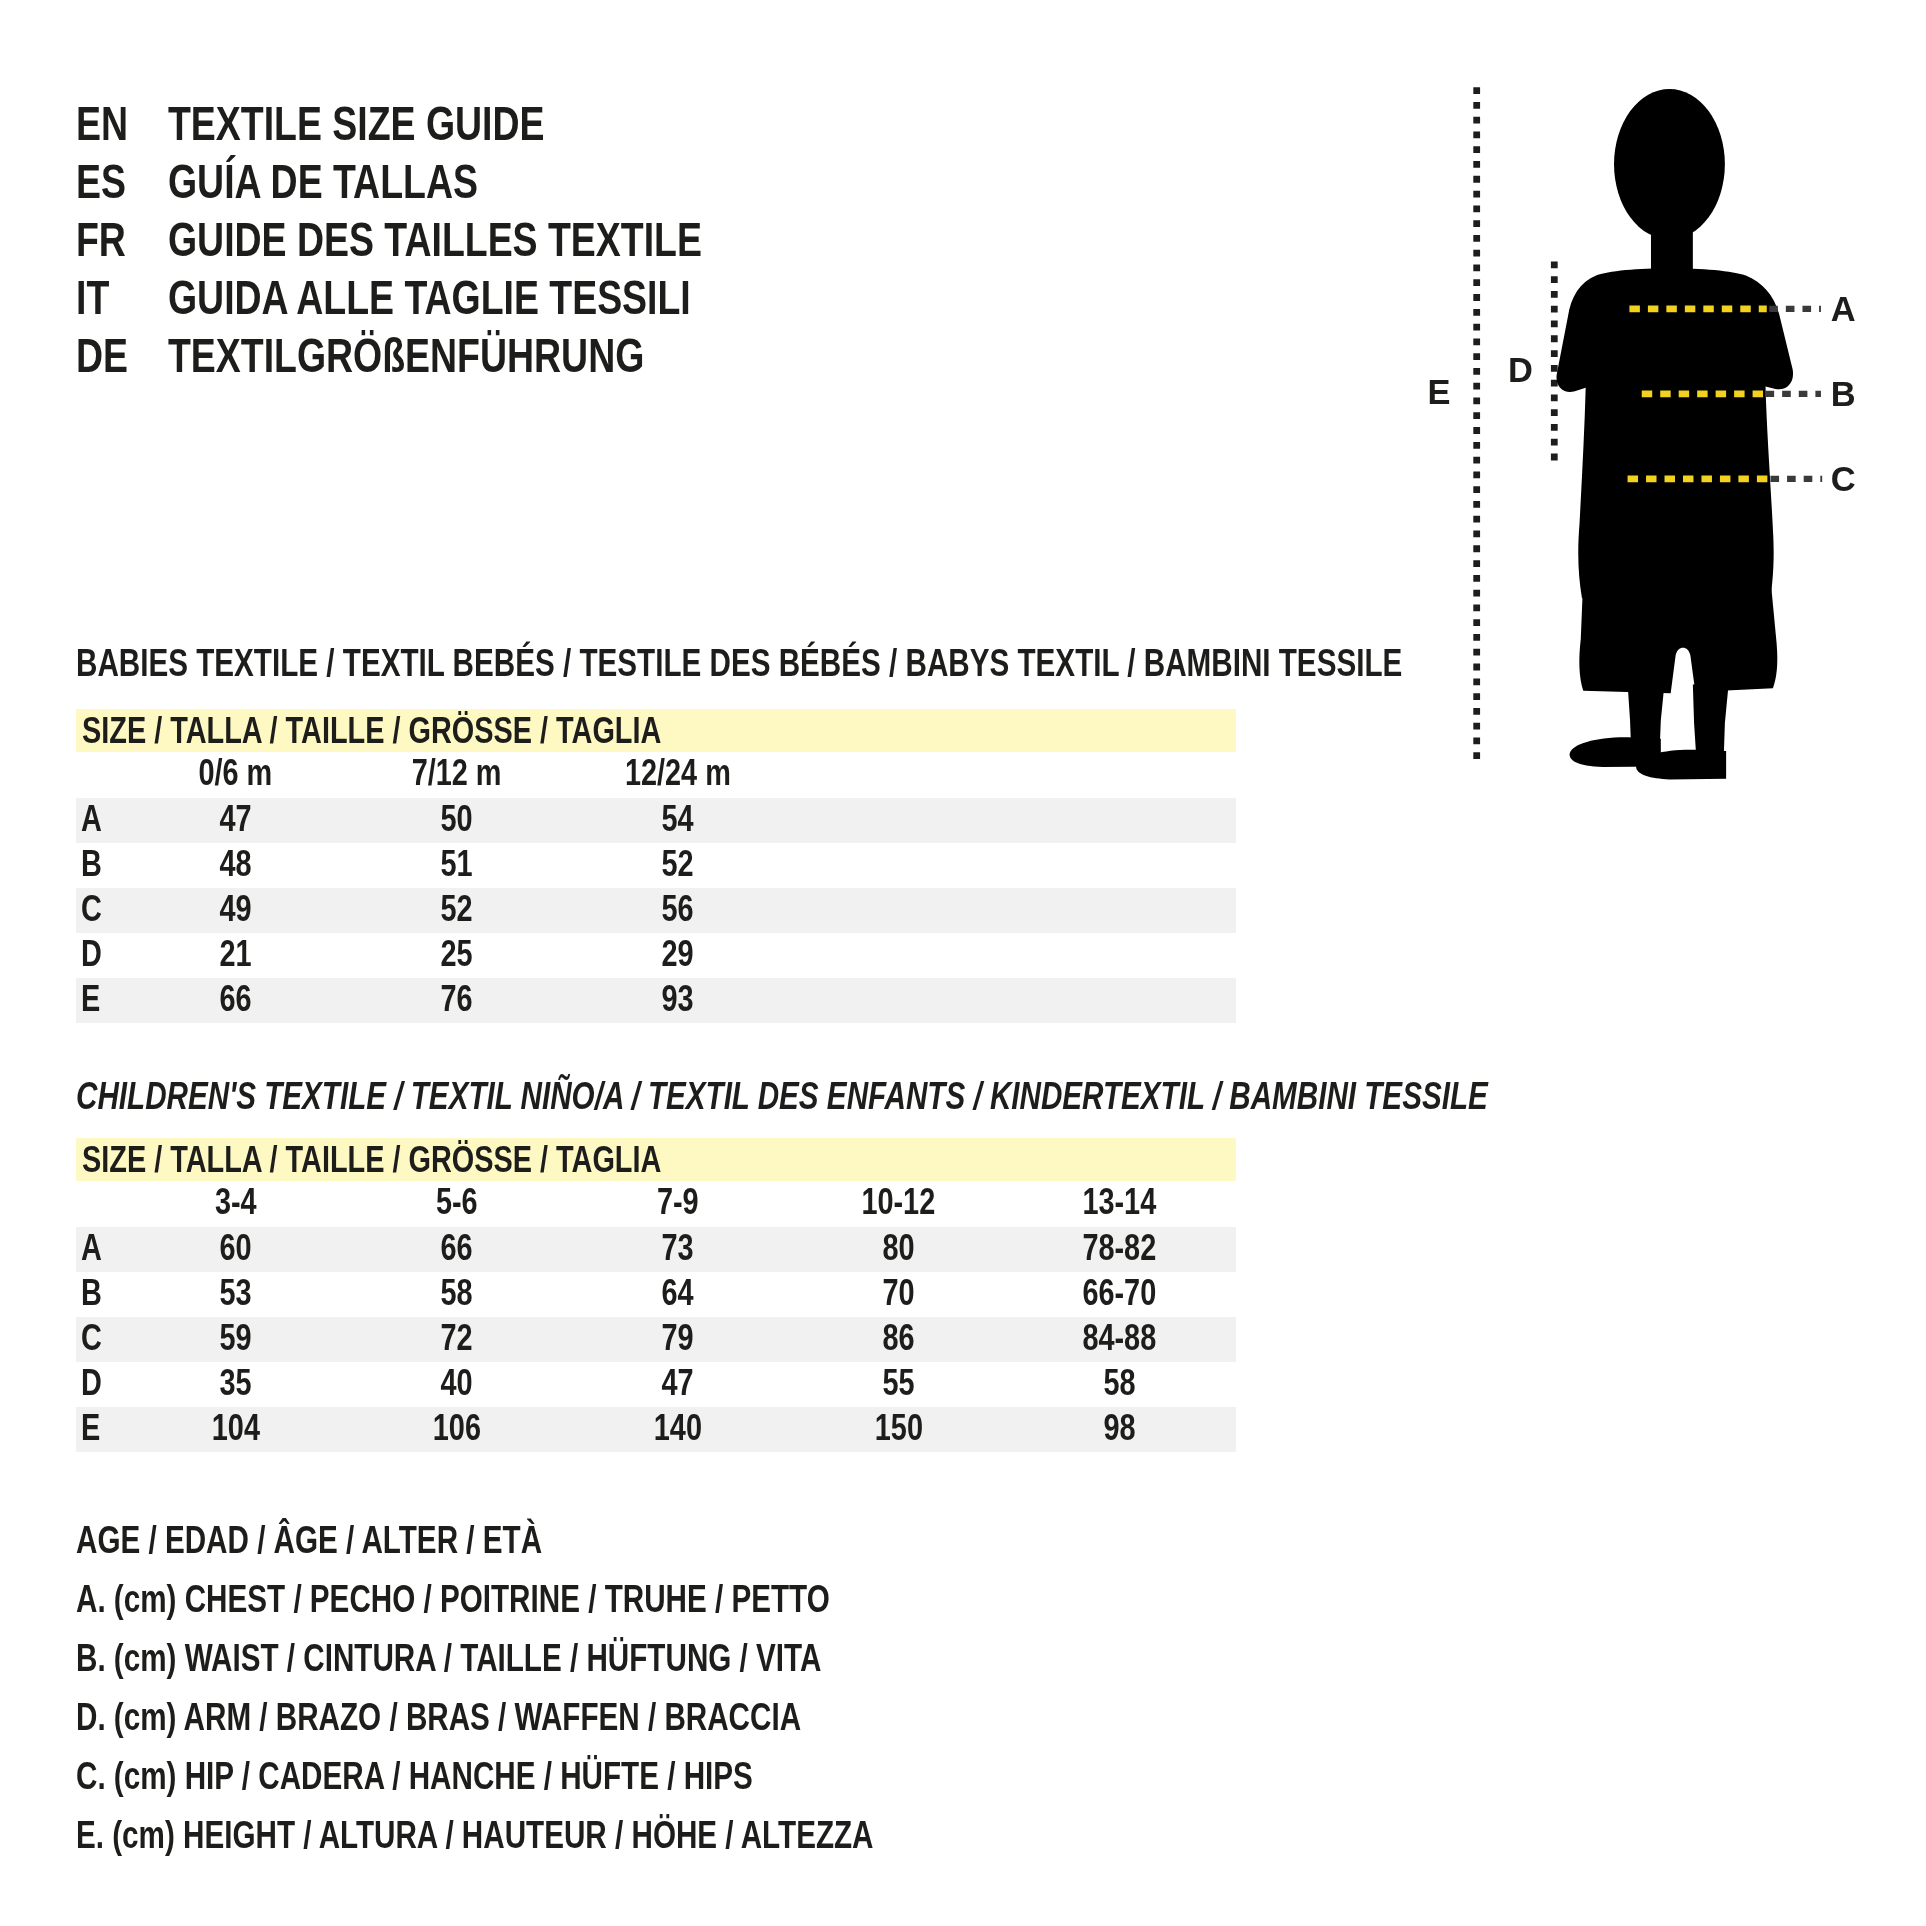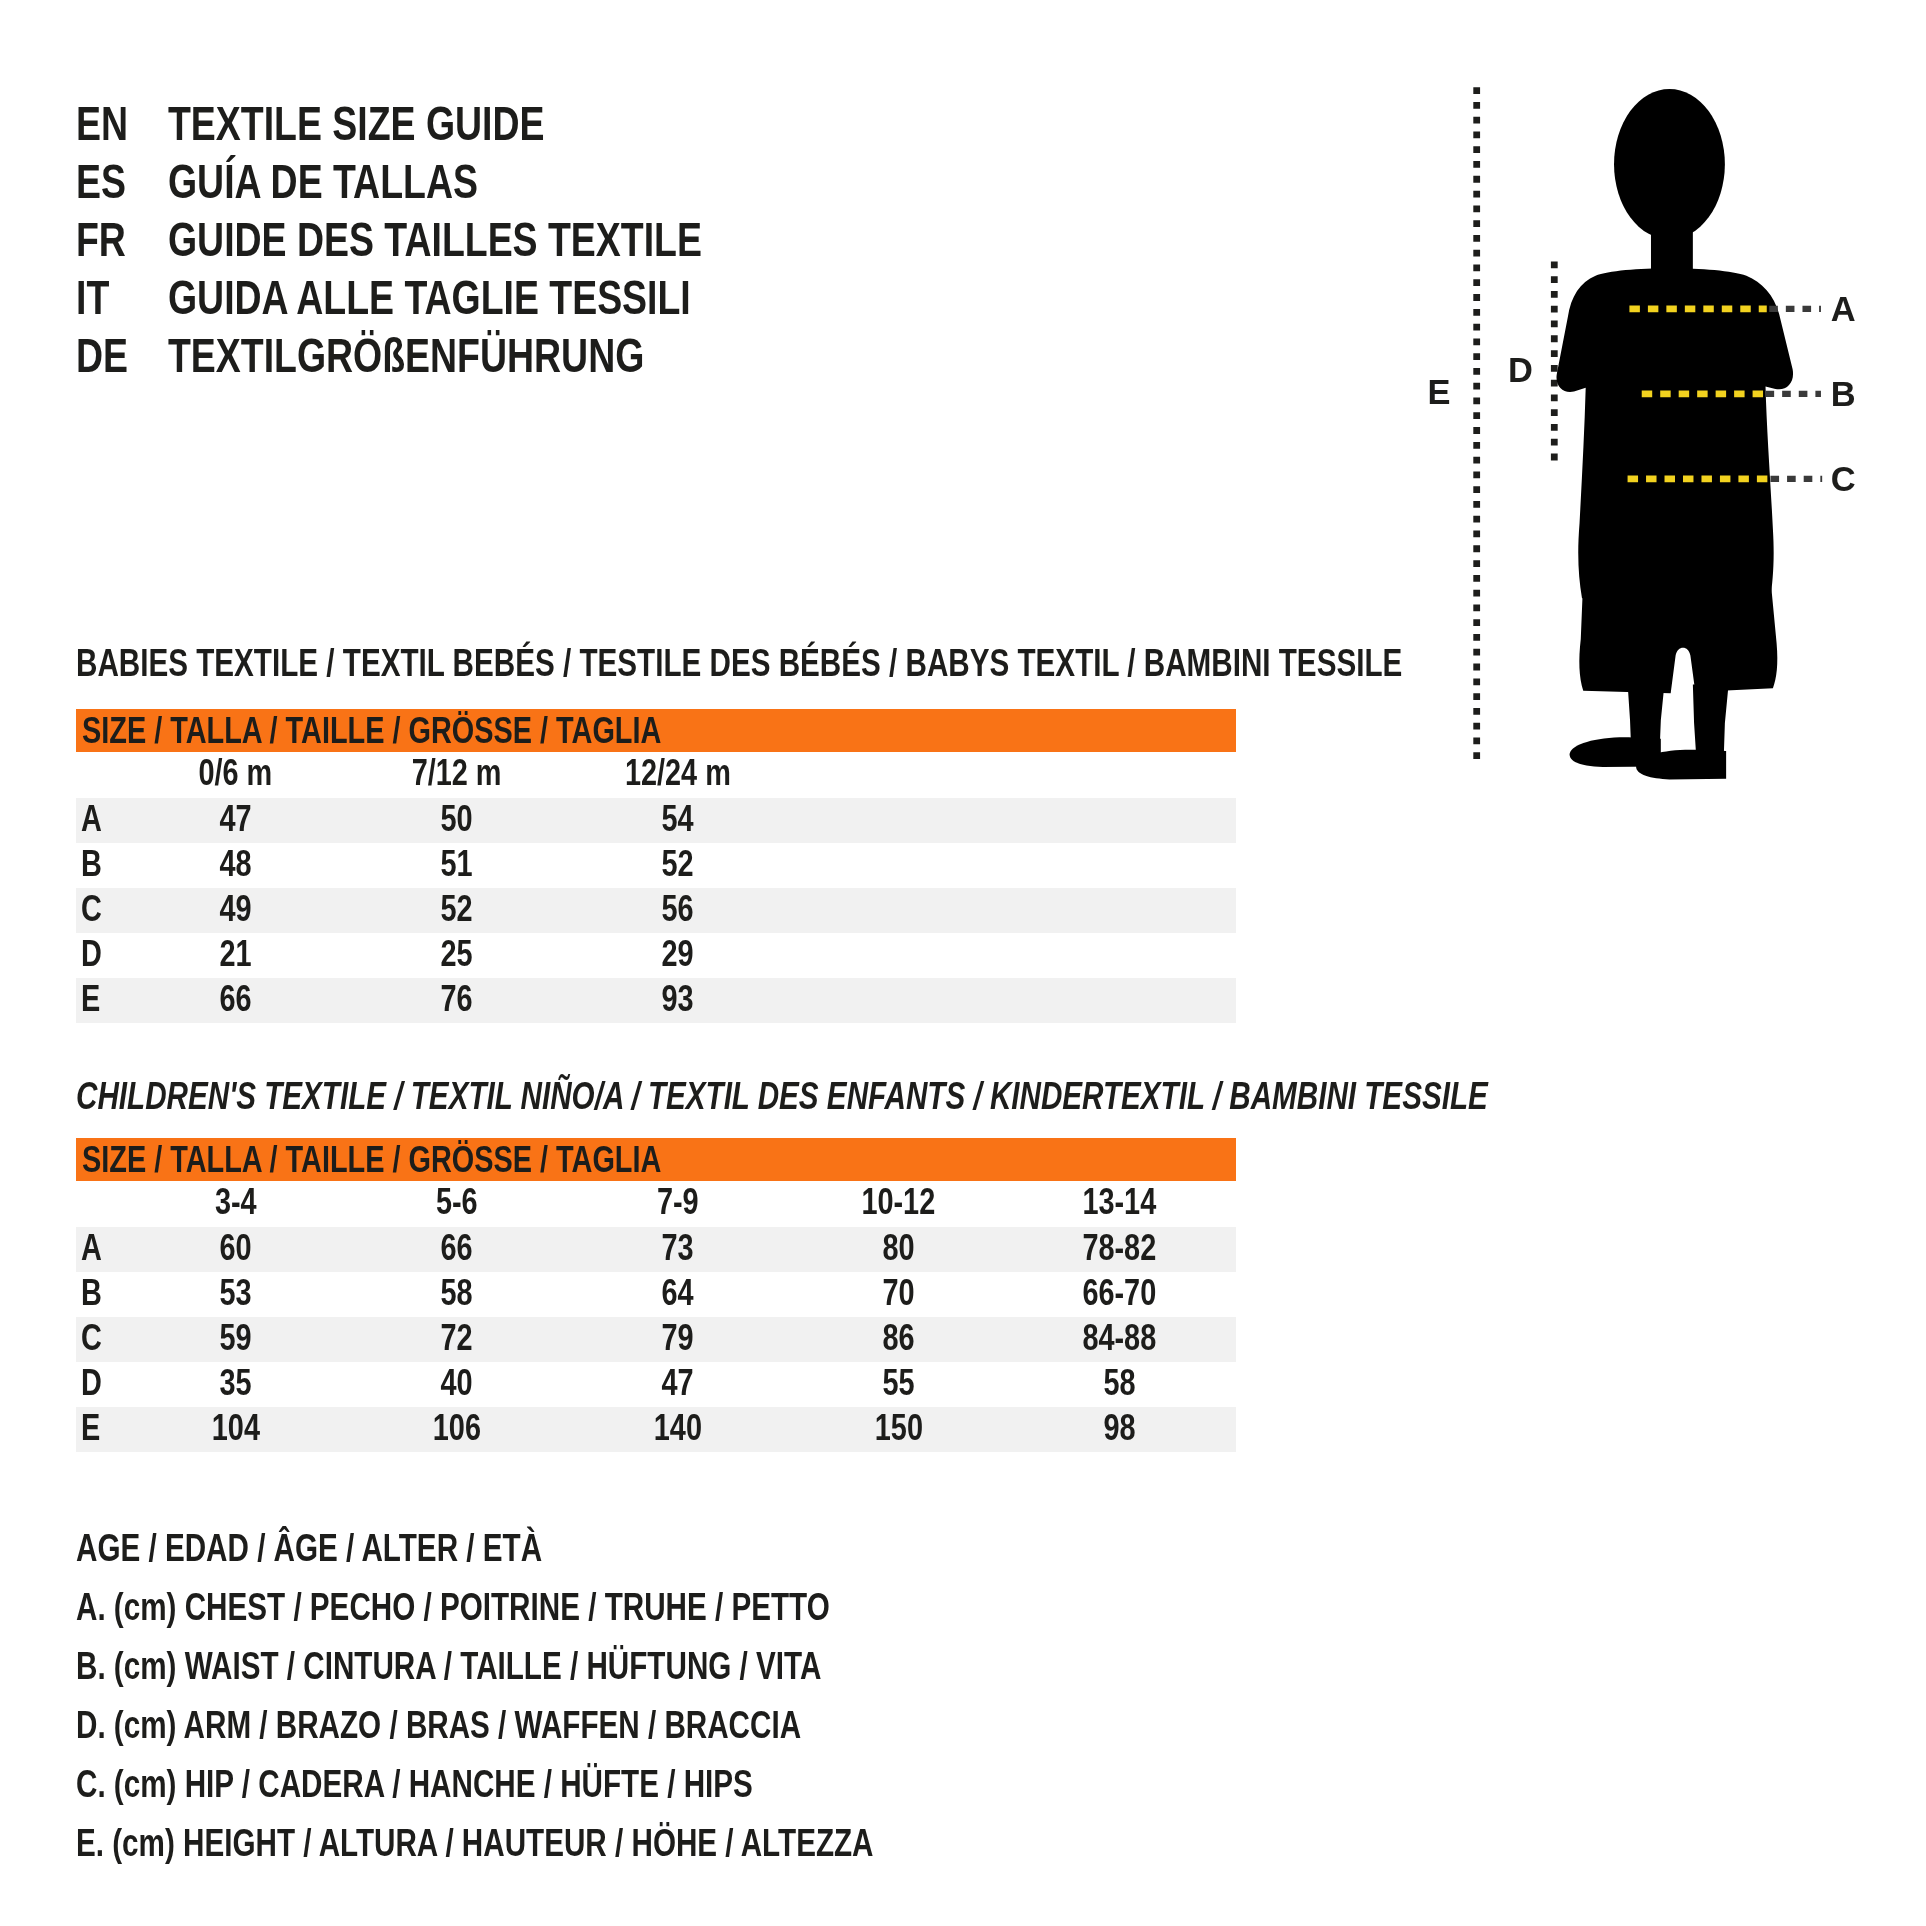--- a/index.html
+++ b/index.html
@@ -20,35 +20,35 @@
   #lang-block { left:76px; top:94px; }
   .lang-row { display:flex; height:58px; align-items:center; font-size:48px; font-weight:700; }
   .lang-code { flex:0 0 92px; }
 
   
   .section-title { font-size:38px; font-weight:700;text-align:center; }
 
   
   .size-table { width:1160px; }
   .size-bar {
-    height:43px; background:#f97316;
+    height:43px; background:#fef9c3;
     display:flex; align-items:center;
     padding-left:6.2px; box-sizing:border-box;
     font-size:37px; font-weight:700;
   }
   .t-grid-3 { display:grid; grid-template-columns:49px 221px 221px 221px auto; }
   .t-grid-5 { display:grid; grid-template-columns:49px 221px 221px 221px 221px 221px auto; }
   .t-row { height:45px; }
   .t-colhead { height:46px; }
   .t-row.alt { background:#f1f1f1; }
   .cell { display:flex; align-items:flex-start; justify-content:center; font-size:37px; font-weight:700; }
   .cell.rowlabel { justify-content:flex-start; padding-left:5px; }
 
   
-  #legend { left:76px; top:1511px;margin-top:8px; }
+  #legend { left:76px; top:1511px; }
   .legend-line { height:59px; display:flex; align-items:center; font-size:38px; font-weight:700; }
 
   
   #figure-wrap { left:1386px; top:49px; width:493px; height:739px; }
   svg text { font-family:"Liberation Sans", sans-serif; font-weight:700; fill:#1d1d1b; }
 </style>
 </head>
 <body>
 
 <div id="lang-block" class="abs">

